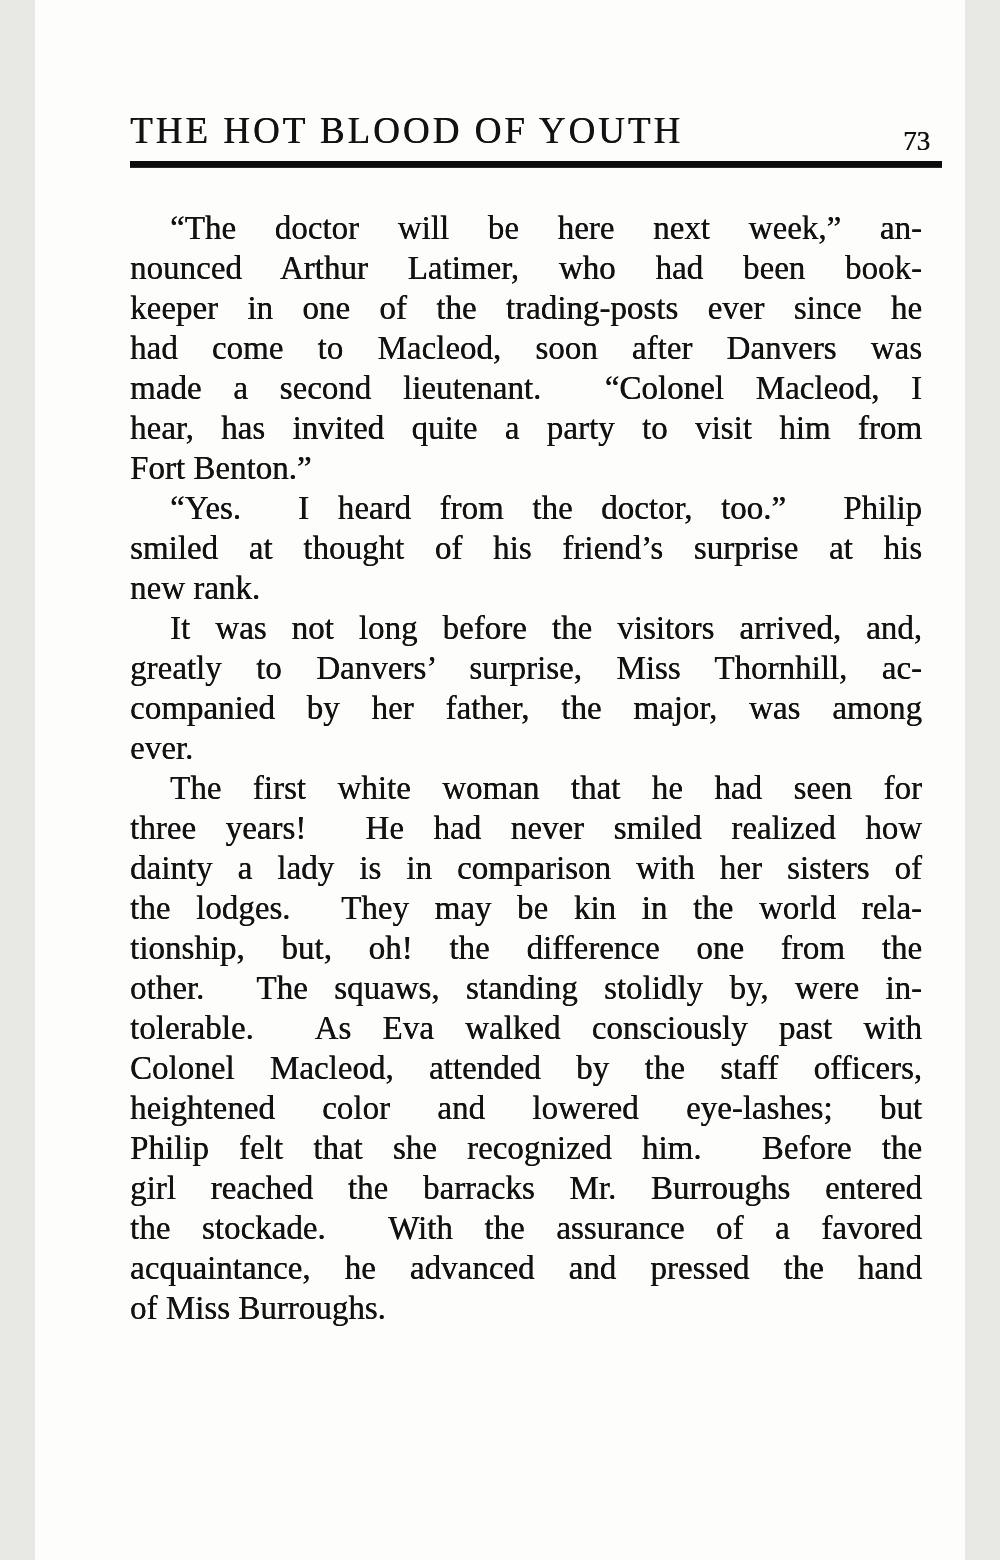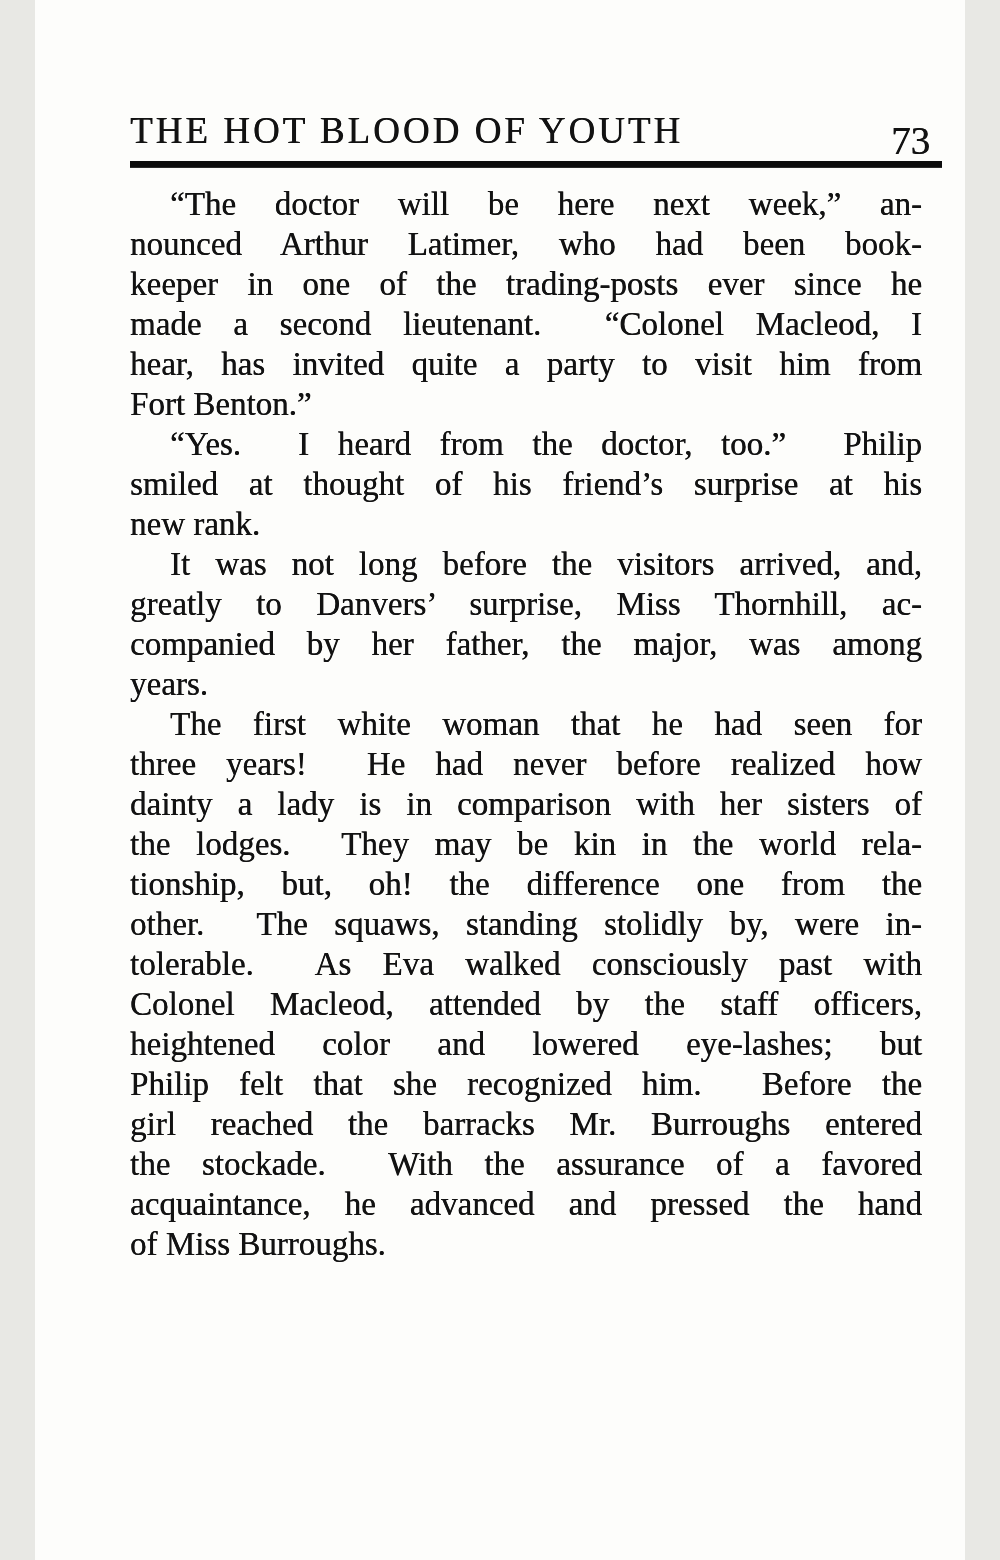--- a/index.html
+++ b/index.html
@@ -29,34 +29,34 @@
     align-items: flex-end;
   }
   .running-title {
     font-size: 37px;
     line-height: 46px;
     letter-spacing: 3px;
     white-space: nowrap;
     text-shadow: 0.4px 0 0 #121212;
   }
   .page-number {
-    font-size: 39px;
+    font-size: 27px;
     line-height: 40px;
     transform: translateY(7px);
     padding-right: 12px;
     text-shadow: 0.4px 0 0 #121212;
   }
   .header-rule {
     margin-top: 7px;
     height: 6px;
     background: #0c0c0c;
     border-bottom: 1px solid #2a2a2a;
   }
   .text-block {
-    margin-top: 16px;
+    margin-top: 40px;
     width: 792px;
   }
   .paragraph { margin: 0; }
   .line {
     font-size: 33px;
     line-height: 40px;
     text-align: justify;
     text-align-last: justify;
     white-space: pre-wrap;
     text-shadow: 0.35px 0 0 #121212;
@@ -77,38 +77,39 @@
         <span class="running-title">THE HOT BLOOD OF YOUTH</span>
         <span class="page-number">73</span>
       </div>
       <div class="header-rule"></div>
     </div>
     <div class="text-block">
         <div class="paragraph">
           <div class="line indent">“The doctor will be here next week,” an-</div>
           <div class="line">nounced Arthur Latimer, who had been book-</div>
           <div class="line">keeper in one of the trading-posts ever since he</div>
+          <div class="line">had come to Macleod, soon after Danvers was</div>
           <div class="line">made a second lieutenant.  “Colonel Macleod, I</div>
           <div class="line">hear, has invited quite a party to visit him from</div>
           <div class="line last">Fort Benton.”</div>
         </div>
         <div class="paragraph">
           <div class="line indent">“Yes.  I heard from the doctor, too.”  Philip</div>
           <div class="line">smiled at thought of his friend’s surprise at his</div>
           <div class="line last">new rank.</div>
         </div>
         <div class="paragraph">
           <div class="line indent">It was not long before the visitors arrived, and,</div>
           <div class="line">greatly to Danvers’ surprise, Miss Thornhill, ac-</div>
           <div class="line">companied by her father, the major, was among</div>
-          <div class="line last">years.</div>
+          <div class="line last">ever.</div>
         </div>
         <div class="paragraph">
           <div class="line indent">The first white woman that he had seen for</div>
-          <div class="line">three years!  He had never before realized how</div>
+          <div class="line">three years!  He had never smiled realized how</div>
           <div class="line">dainty a lady is in comparison with her sisters of</div>
           <div class="line">the lodges.  They may be kin in the world rela-</div>
           <div class="line">tionship, but, oh! the difference one from the</div>
           <div class="line">other.  The squaws, standing stolidly by, were in-</div>
           <div class="line">tolerable.  As Eva walked consciously past with</div>
           <div class="line">Colonel Macleod, attended by the staff officers,</div>
           <div class="line">heightened color and lowered eye-lashes; but</div>
           <div class="line">Philip felt that she recognized him.  Before the</div>
           <div class="line">girl reached the barracks Mr. Burroughs entered</div>
           <div class="line">the stockade.  With the assurance of a favored</div>

